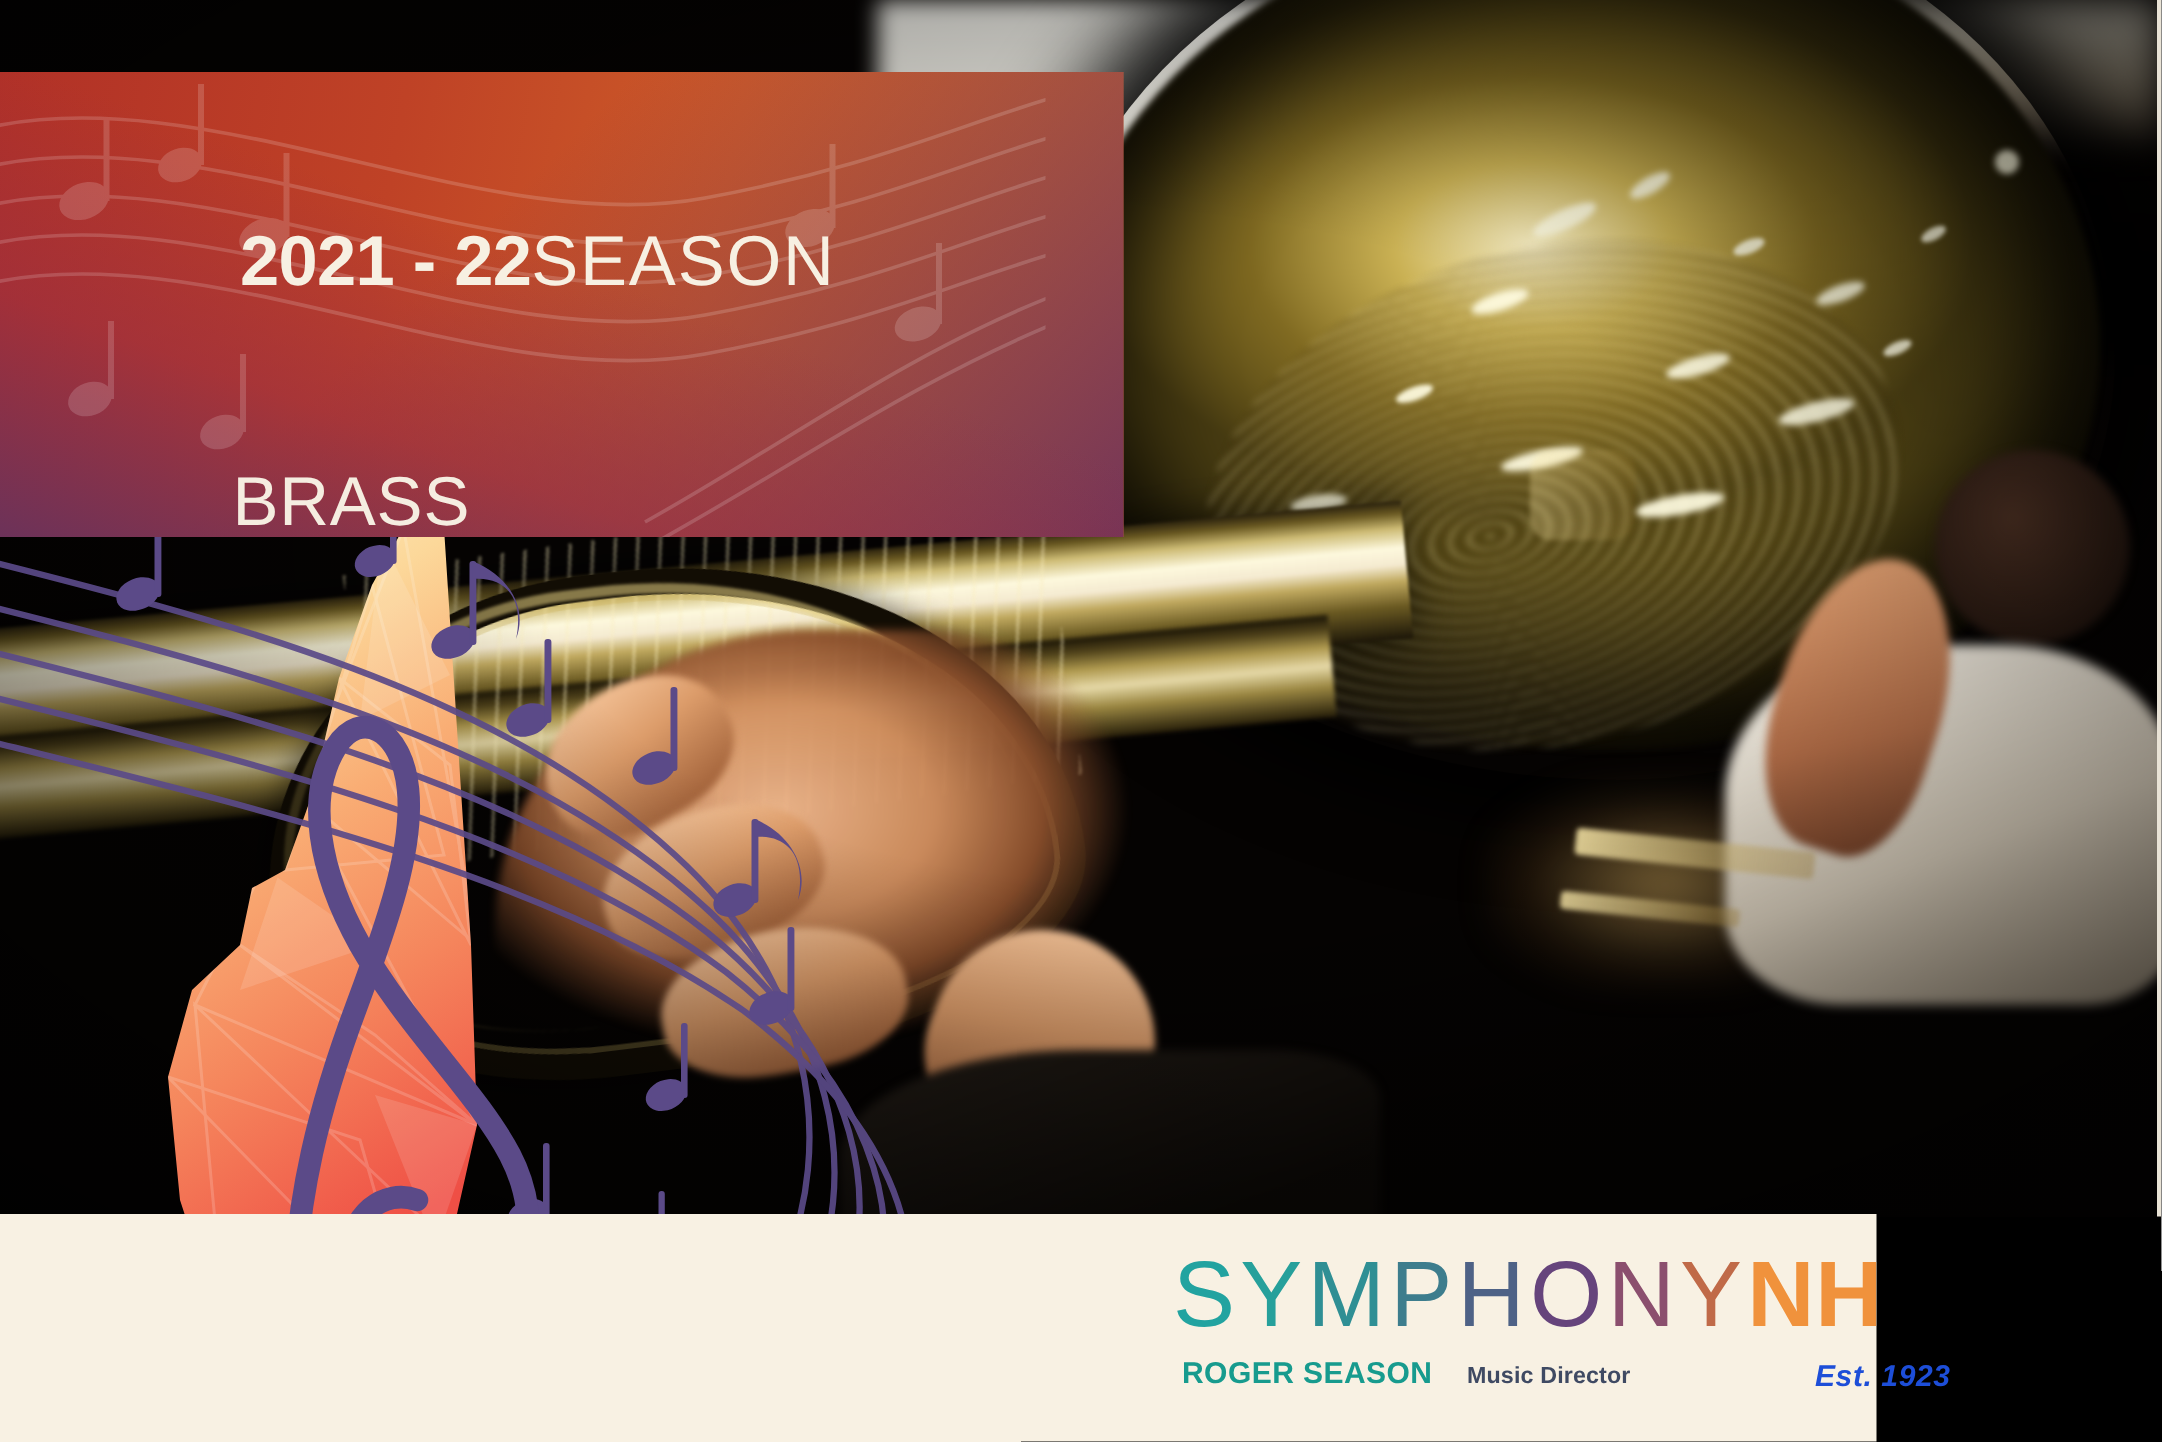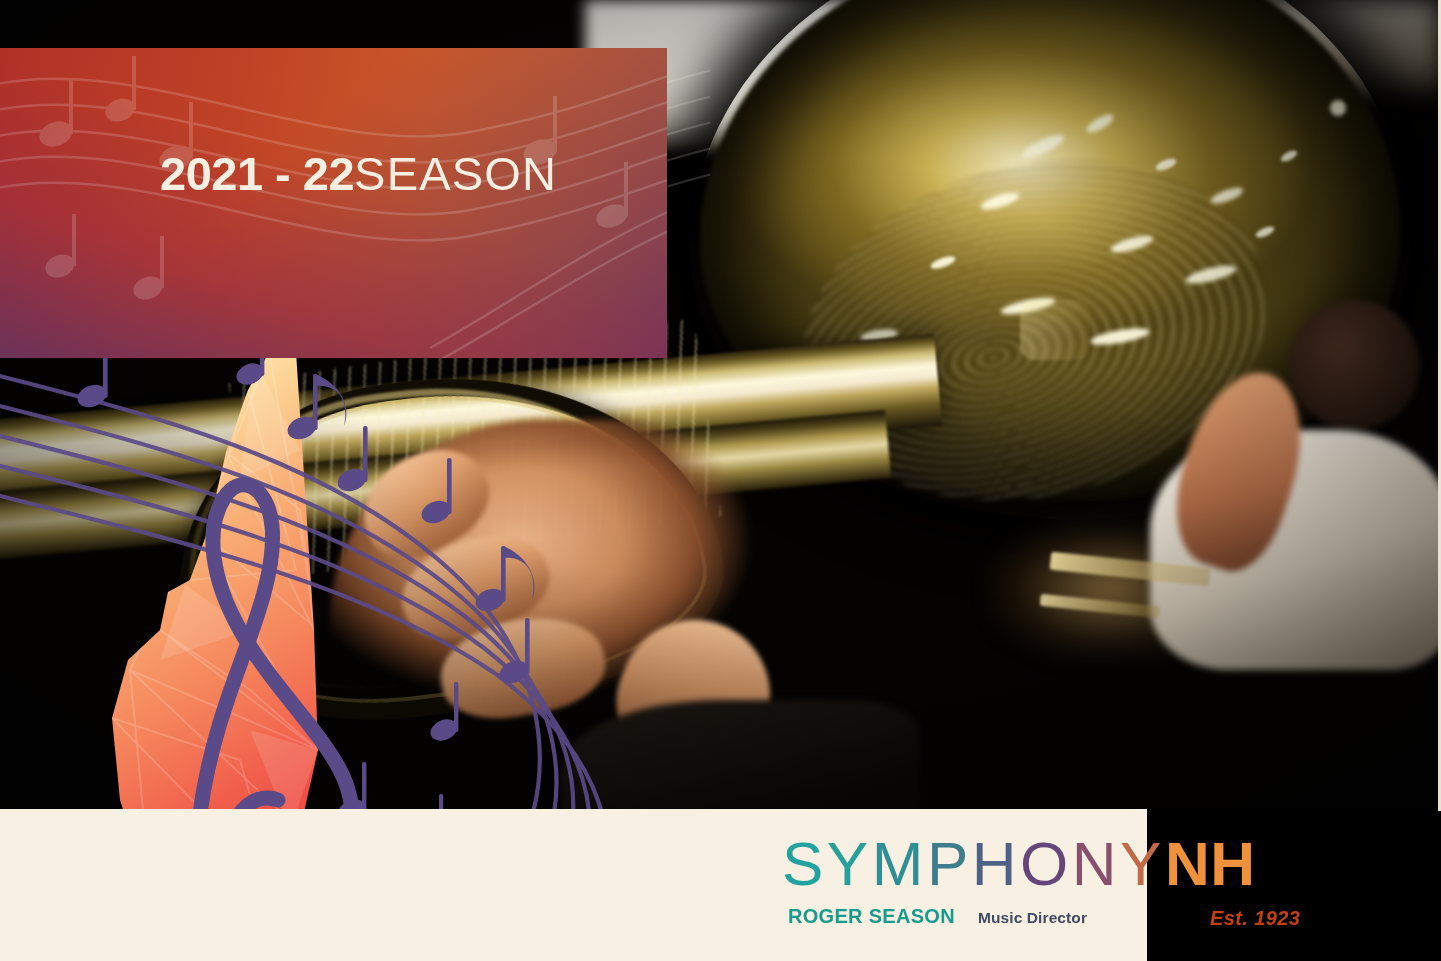--- a/index.html
+++ b/index.html
@@ -169,21 +169,21 @@
     background:radial-gradient(ellipse 78% 78% at 52% 45%, rgba(0,0,0,0) 35%, rgba(0,0,0,.55) 82%, rgba(0,0,0,.82) 100%);
     pointer-events:none;
   }
 
   
   .swirl-svg{position:absolute;left:0;top:330px;width:640px;height:600px;pointer-events:none;}
   .staff-top{position:absolute;left:0;top:40px;width:710px;height:330px;pointer-events:none;opacity:.30;}
 
   
   .titlebox{
-    position:absolute; left:0; top:48px; width:667px; height:310px;
+    position:absolute; left:0; top:48px; width:749px; height:310px;
     background:
       linear-gradient(135deg, rgba(170,40,40,0) 40%, rgba(108,48,92,.92) 100%),
       linear-gradient(100deg, #b13127 0%, #bf4226 34%, #cc5a28 62%, #d3702c 100%);
     overflow:hidden;
   }
   .titlebox .tint{
     position:absolute; inset:0;
     background:linear-gradient(200deg, rgba(196,60,45,0) 45%, rgba(150,45,70,.55) 72%, rgba(104,50,92,.95) 100%);
   }
   .season{
@@ -196,42 +196,42 @@
   .holiday,.brassline{
     position:absolute; left:155px;
     font-size:46px; font-weight:400; letter-spacing:.5px;
     color:#f5ede0; line-height:1;
   }
   .holiday{top:191px;}
   .brassline{top:263px;}
 
   
   .footer{
-    position:absolute; left:0; top:809px; width:1147px; height:152px;
+    position:absolute; left:0; top:809px; width:1251px; height:152px;
     background:#f8f1e3;
   }
   .logo{
     position:absolute; left:782px; top:24px; width:520px; height:100px;
   }
   .wordmark{
     position:absolute; left:0; top:0;
     font-size:62px; line-height:1; white-space:nowrap;
     letter-spacing:3.5px; font-weight:300;
   }
   .wordmark span{font-weight:300;}
   .wordmark .nh{font-weight:800;letter-spacing:.5px;}
   .tagline{
     position:absolute; left:6px; top:72px;
     font-size:20px; font-weight:800; letter-spacing:.3px; white-space:nowrap;
   }
   .tagline .name{color:#179b8e;}
   .tagline .role{color:#3f4a63;font-size:15.5px;font-weight:700;letter-spacing:.1px;margin-left:23px;}
   .est{
     position:absolute; left:428px; top:74px;
-    font-size:20px; font-weight:700; font-style:italic; color:#c2410c;
+    font-size:20px; font-weight:700; font-style:italic; color:#1d4ed8;
     letter-spacing:.4px; white-space:nowrap;
   }
   .edge-r{position:absolute;right:0;top:0;width:3px;height:811px;background:#e9e3d6;}
 </style>
 </head>
 <body>
 
 <div id="poster">
 
   <div class="photo">
@@ -415,20 +415,21 @@
         <ellipse cx="540" cy="104" rx="17" ry="12" transform="rotate(-20 540 104)"></ellipse>
         <rect x="553" y="48" width="4" height="56"></rect>
         <ellipse cx="612" cy="168" rx="16" ry="11" transform="rotate(-20 612 168)"></ellipse>
         <rect x="624" y="114" width="4" height="54"></rect>
       </g>
     </svg>
 
     <div class="season">
       <span class="yr">2021 - 22</span><span class="sea">SEASON</span>
     </div>
+    <div class="brassline">BRASS</div>
   </div>
 
   <div class="footer">
     <div class="logo">
       <div class="wordmark">
         <span id="wm-letters"><span style="color: rgb(34, 163, 160);">S</span><span style="color: rgb(38, 160, 155);">Y</span><span style="color: rgb(47, 143, 148);">M</span><span style="color: rgb(61, 125, 141);">P</span><span style="color: rgb(78, 98, 134);">H</span><span style="color: rgb(102, 68, 124);">O</span><span style="color: rgb(139, 79, 110);">N</span><span style="color: rgb(192, 106, 72);">Y</span></span><span class="nh" id="wm-nh" style="color: rgb(240, 146, 60);">NH</span>
       </div>
       <div class="tagline">
         <span class="name">ROGER SEASON</span><span class="role">Music Director</span>
       </div>

